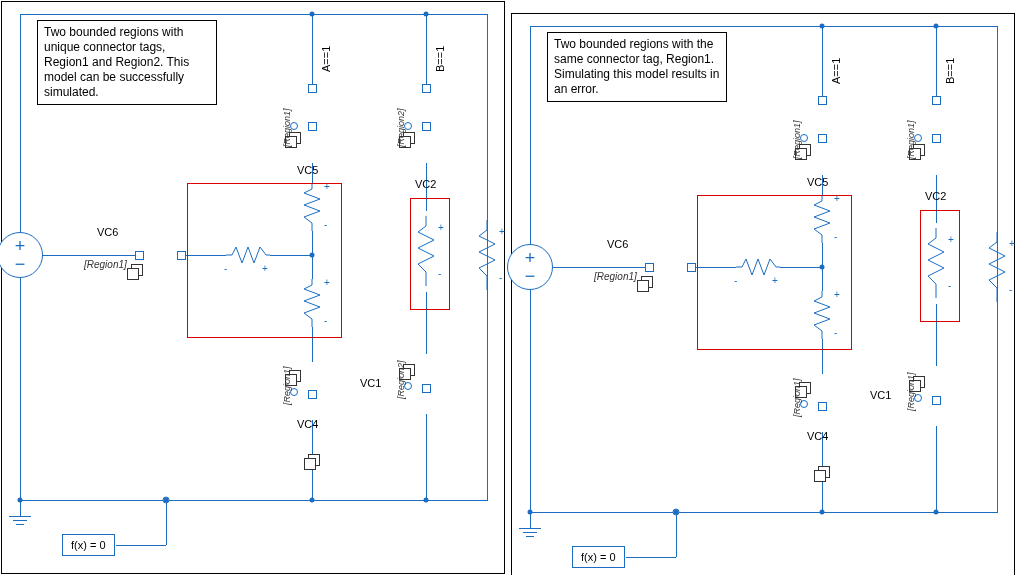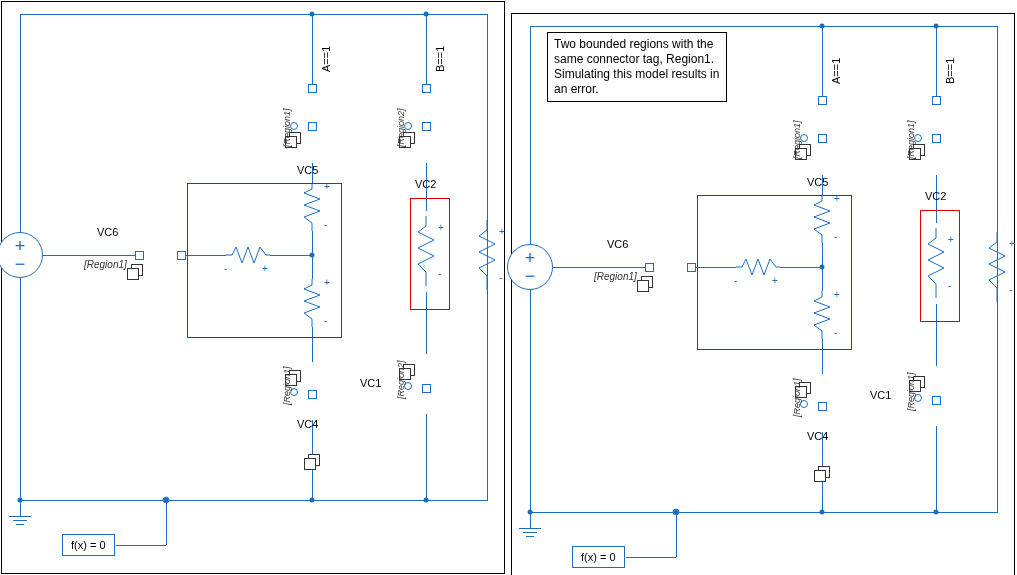--- a/index.html
+++ b/index.html
@@ -135,20 +135,21 @@
   .tname { position:absolute; font-size:9px; font-style:italic; color:#333;
            transform-origin:left top; transform:rotate(-90deg); white-space:nowrap;}
 </style>
 </head>
 <body>
 
 <div class="frame">
 
   <div class="panel left">
 
+    <div class="desc" style="left:35px; top:18px;">Two bounded regions with unique connector tags, Region1 and Region2. This model can be successfully simulated.</div>
 
     <div class="w hz" style="left:18px; top:498px; width:468px;"></div>
     <div class="w vt" style="left:18px; top:276px; height:222px;"></div>
     <div class="w vt" style="left:18px; top:230px; height:8px;"></div>
     <div class="w vt" style="left:485px; top:12px; height:486px;"></div>
     <div class="w hz" style="left:18px; top:12px; width:468px;"></div>
     <div class="w vt" style="left:310px; top:12px; height:75px;"></div>
     <div class="w vt" style="left:424px; top:12px; height:75px;"></div>
     <div class="w vt" style="left:18px; top:12px; height:218px;"></div>
 

